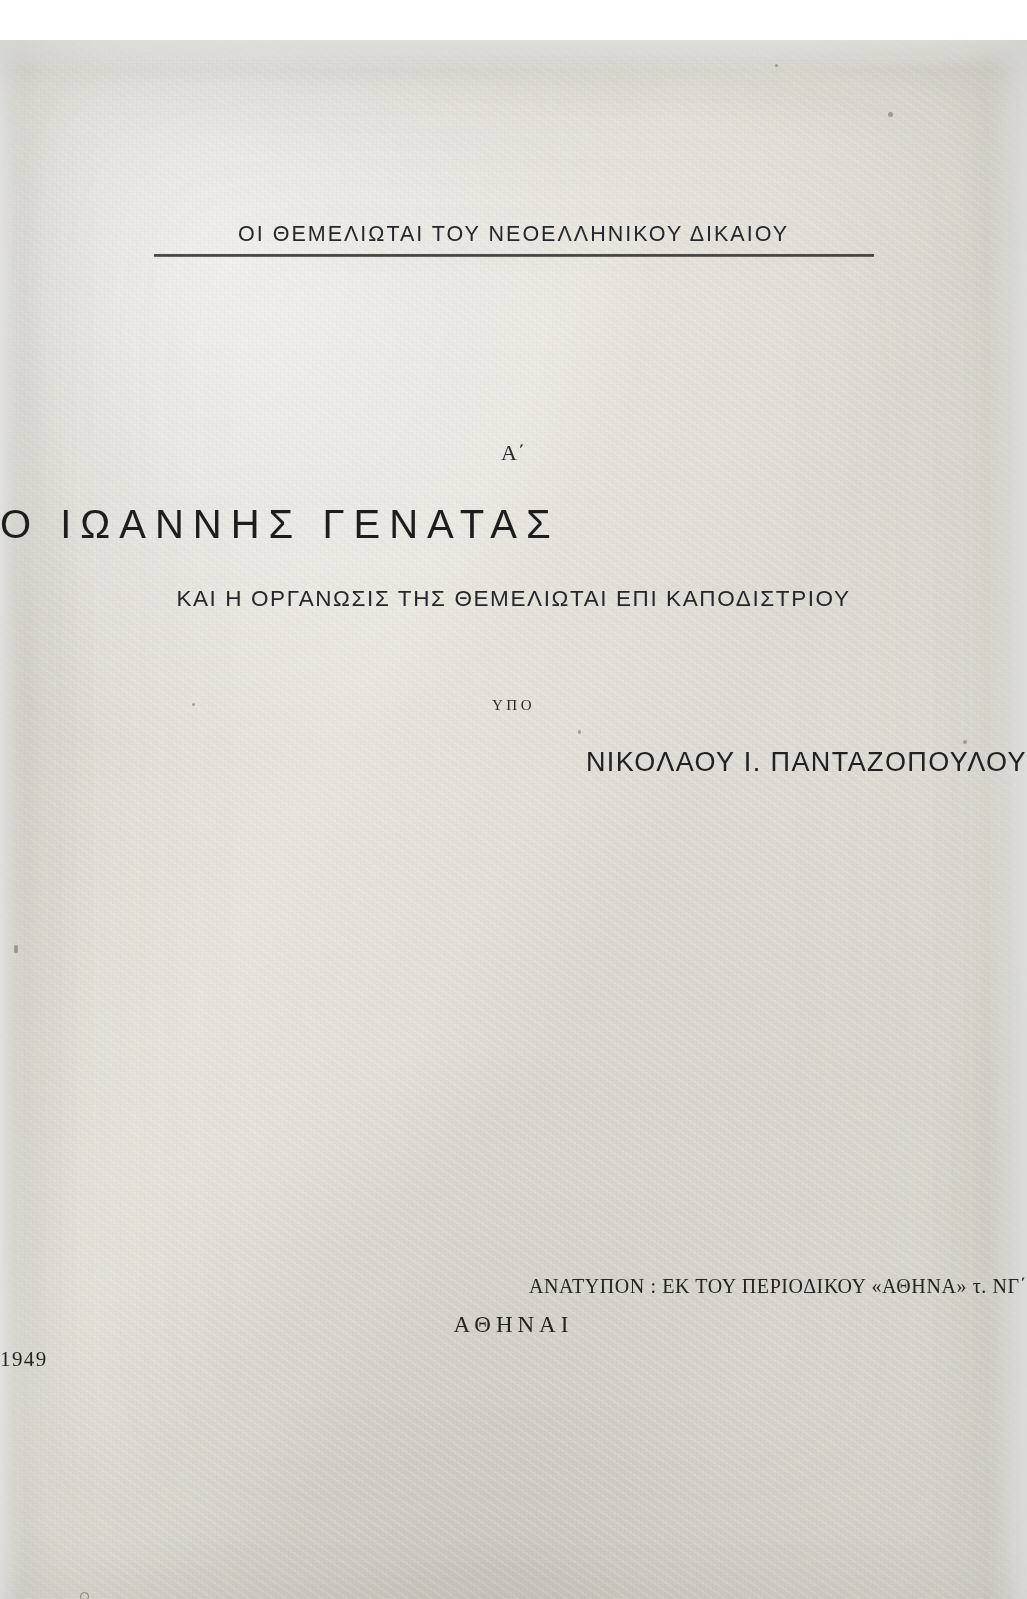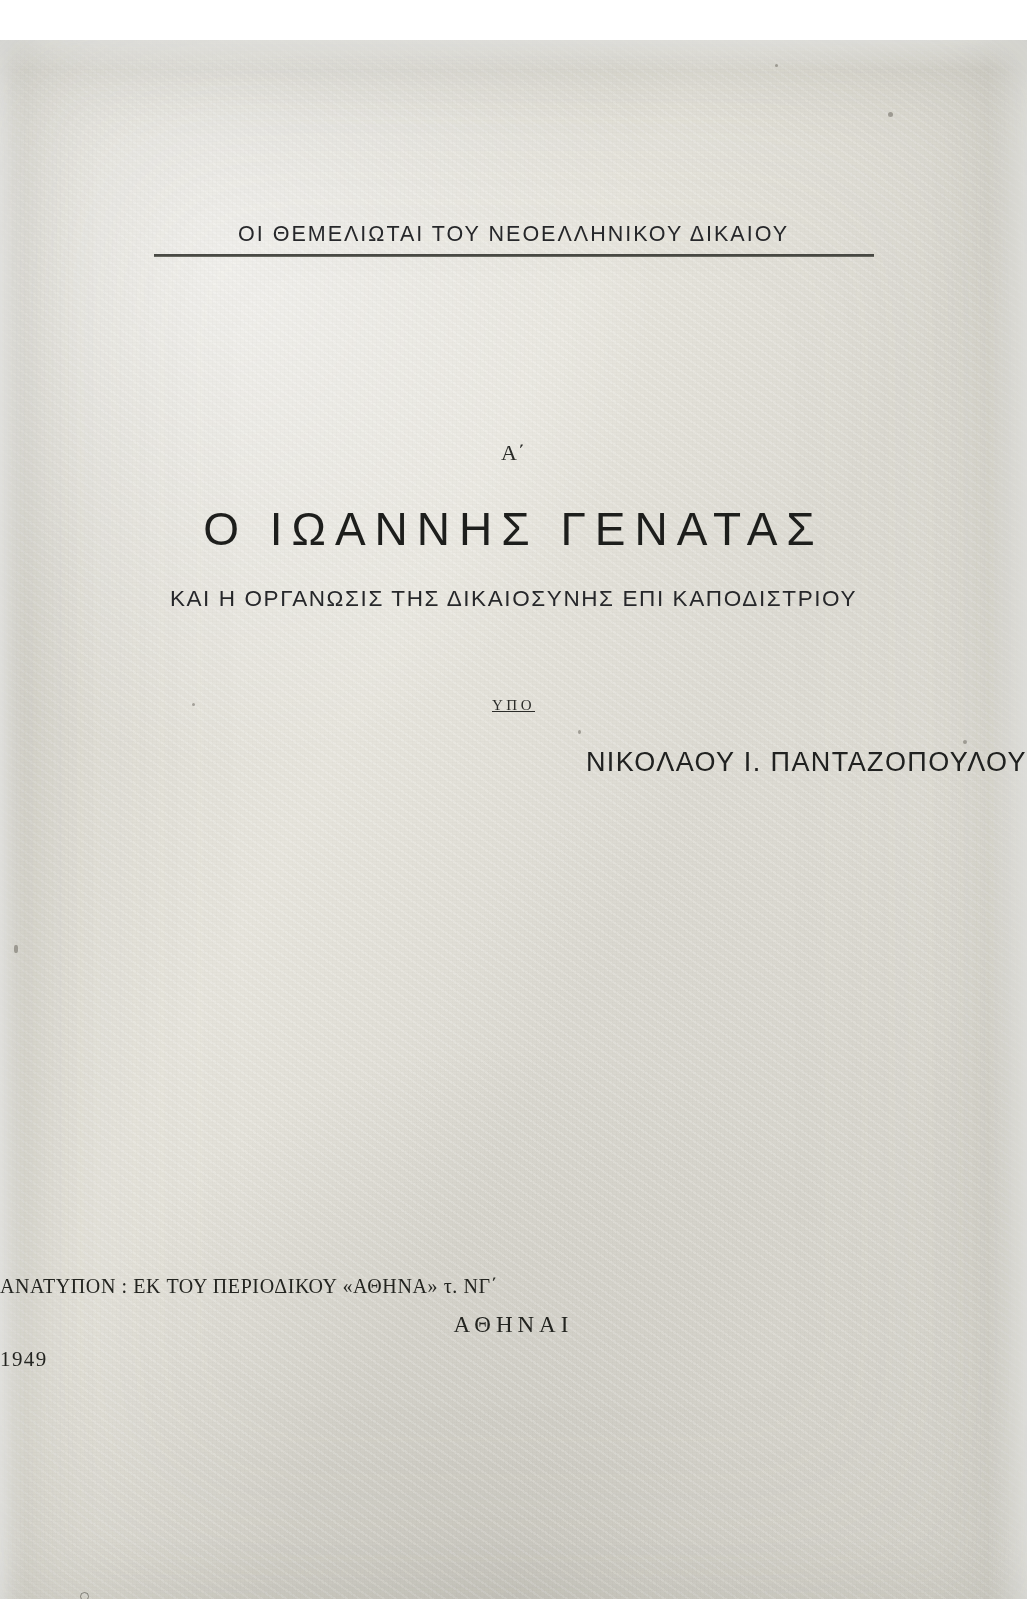--- a/index.html
+++ b/index.html
@@ -104,22 +104,21 @@
     text-align: center;
     font-family: "Liberation Serif", serif;
     font-size: 22px;
     letter-spacing: 1px;
     color: #2a2b28;
   }
   .main-title {
     position: absolute;
     top: 462px;
     left: 0; right: 0;
-    text-align: center;
-    font-size: 46px;
+    font-size: 40px;
     letter-spacing: 9px;
     color: #1d1e1c;
     white-space: nowrap;
   }
   .subtitle {
     position: absolute;
     top: 546px;
     left: 0; right: 0;
     text-align: center;
     font-size: 22.5px;
@@ -129,39 +128,38 @@
   }
   .byline-label {
     position: absolute;
     top: 657px;
     left: 0; right: 0;
     text-align: center;
     font-family: "Liberation Serif", serif;
     font-size: 15px;
     letter-spacing: 3.5px;
     color: #2b2c29;
-    text-decoration: underline;
   }
   .author {
     position: absolute;
     top: 707px;
     left: 0; right: 0;
     text-align: right;
     font-size: 27px;
     letter-spacing: 1.4px;
     color: #202120;
     white-space: nowrap;
   }
 
   
   .imprint-source {
     position: absolute;
     top: 1235px;
     left: 0; right: 0;
-    text-align: left;
+    text-align: right;
     font-family: "Liberation Serif", serif;
     font-size: 20px;
     letter-spacing: 0.6px;
     color: #232420;
     white-space: nowrap;
   }
   .imprint-city {
     position: absolute;
     top: 1272px;
     left: 0; right: 0;
@@ -211,21 +209,21 @@
 
   <div class="content">
 
     <div class="series-header">
       <div class="series-title">ΟΙ ΘΕΜΕΛΙΩΤΑΙ ΤΟΥ ΝΕΟΕΛΛΗΝΙΚΟΥ ΔΙΚΑΙΟΥ</div>
       <div class="series-rule"></div>
     </div>
 
     <div class="part-number">Α΄</div>
     <div class="main-title">Ο ΙΩΑΝΝΗΣ ΓΕΝΑΤΑΣ</div>
-    <div class="subtitle">ΚΑΙ Η ΟΡΓΑΝΩΣΙΣ ΤΗΣ ΔΙΚΑΙΟΣΥΝΗΣ ΕΠΙ ΚΑΠΟΔΙΣΤΡΙΟΥ</div>
+    <div class="subtitle">ΚΑΙ Η ΟΡΓΑΝΩΣΙΣ ΤΗΣ ΘΕΜΕΛΙΩΤΑΙ ΕΠΙ ΚΑΠΟΔΙΣΤΡΙΟΥ</div>
 
     <div class="byline-label">ΥΠΟ</div>
     <div class="author">ΝΙΚΟΛΑΟΥ Ι. ΠΑΝΤΑΖΟΠΟΥΛΟΥ</div>
 
     <div class="imprint-source">ΑΝΑΤΥΠΟΝ : ΕΚ ΤΟΥ ΠΕΡΙΟΔΙΚΟΥ «ΑΘΗΝΑ» τ. ΝΓ΄</div>
     <div class="imprint-city">ΑΘΗΝΑΙ</div>
     <div class="imprint-year">1949</div>
 
     <div class="corner-dot"></div>
   </div>

